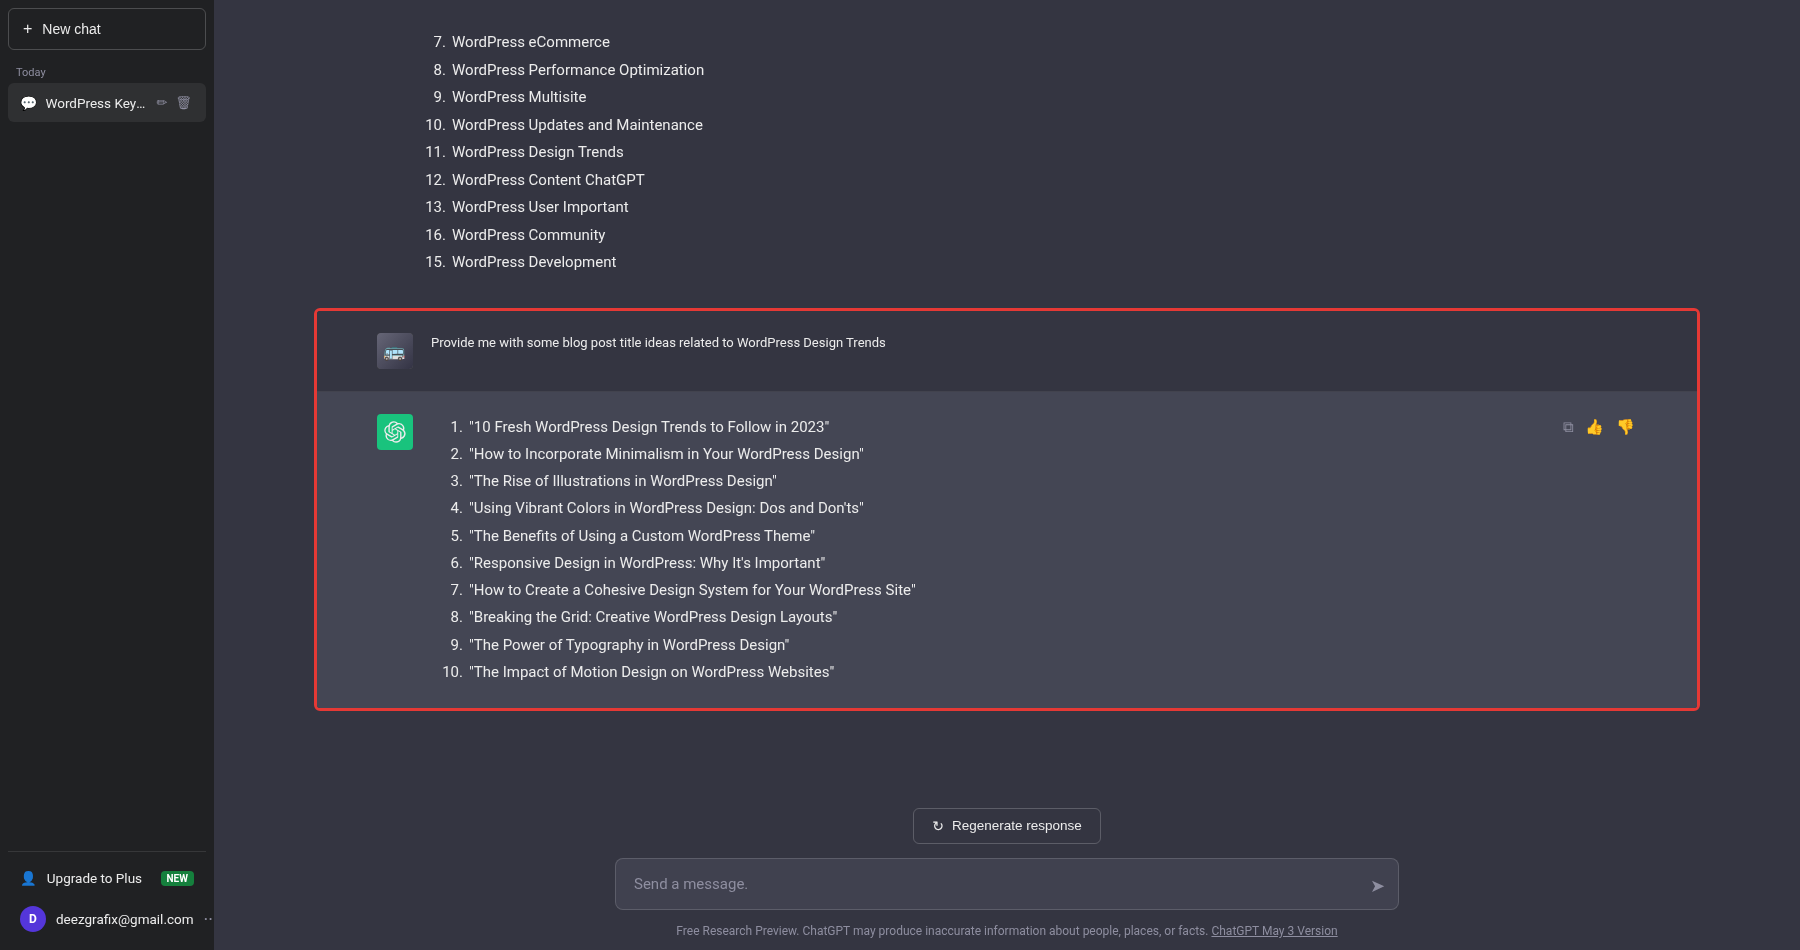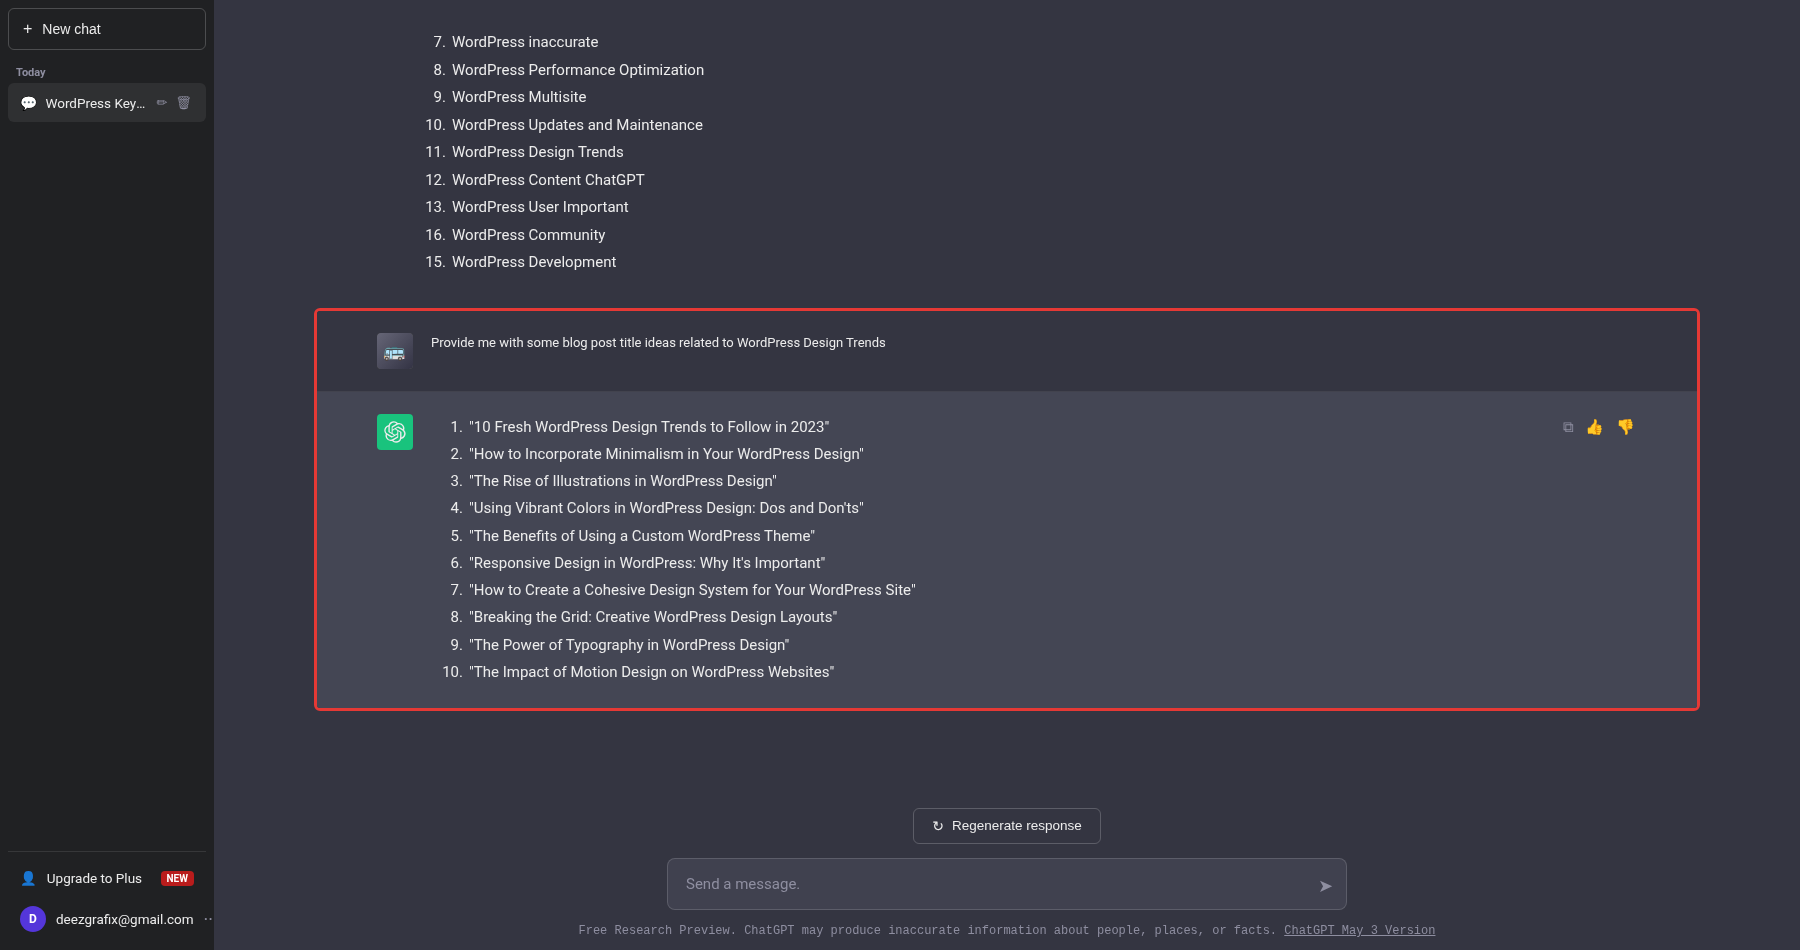--- a/index.html
+++ b/index.html
@@ -39,21 +39,21 @@
       margin-bottom: 8px;
     }
     .plus-icon {
       font-size: 16px;
       line-height: 1;
     }
     .sidebar-section-label {
       font-size: 11px;
       color: #8e8ea0;
       padding: 8px 8px 4px 8px;
-      font-weight: 700;
+      font-weight: 400;
       text-transform: capitalize;
     }
     .chat-item {
       display: flex;
       align-items: center;
       gap: 8px;
       padding: 10px 12px;
       border-radius: 6px;
       cursor: pointer;
       color: #ececec;
@@ -85,21 +85,21 @@
       align-items: center;
       gap: 10px;
       padding: 10px 12px;
       border-radius: 6px;
       cursor: pointer;
       font-size: 13.5px;
       color: #ececec;
     }
     .upgrade-badge {
       margin-left: auto;
-      background: #b91c1c;
+      background: #15803d;
       color: #fff;
       font-size: 10px;
       font-weight: 700;
       padding: 2px 6px;
       border-radius: 4px;
     }
     .user-icon-circle {
       width: 26px;
       height: 26px;
       border-radius: 50%;
@@ -271,21 +271,21 @@
       color: #ececec;
       font-size: 13.5px;
       padding: 9px 18px;
       border-radius: 6px;
       cursor: pointer;
       margin-bottom: 14px;
     }
     .regen-icon { font-size: 14px; }
 
     .input-row {
-      width: 680px;
+      width: 784px;
       position: relative;
       margin-bottom: 10px;
     }
     .message-input {
       width: 100%;
       background: #40414f;
       border: 1px solid rgba(255,255,255,0.15);
       border-radius: 8px;
       color: #ececec;
       font-size: 15px;
@@ -308,21 +308,20 @@
       font-size: 18px;
       display: flex;
       align-items: center;
     }
     .disclaimer {
       font-size: 12px;
       color: #8e8ea0;
       text-align: center;
       margin-bottom: 12px;
       padding: 0 20px;
-      font-family: Liberation Mono, monospace;
     }
     .disclaimer a {
       color: #8e8ea0;
       text-decoration: underline;
       cursor: pointer;
     }
   </style>
 </head>
 <body>
 
@@ -358,21 +357,21 @@
 </div>
 
 <div class="main">
   <div class="chat-area">
 
     <div class="prev-list-section">
       <ol>
 
       <li>
             <span class="list-num">7.</span>
-            <span>WordPress inaccurate</span>
+            <span>WordPress eCommerce</span>
           </li>
           <li>
             <span class="list-num">8.</span>
             <span>WordPress Performance Optimization</span>
           </li>
           <li>
             <span class="list-num">9.</span>
             <span>WordPress Multisite</span>
           </li>
           <li>

